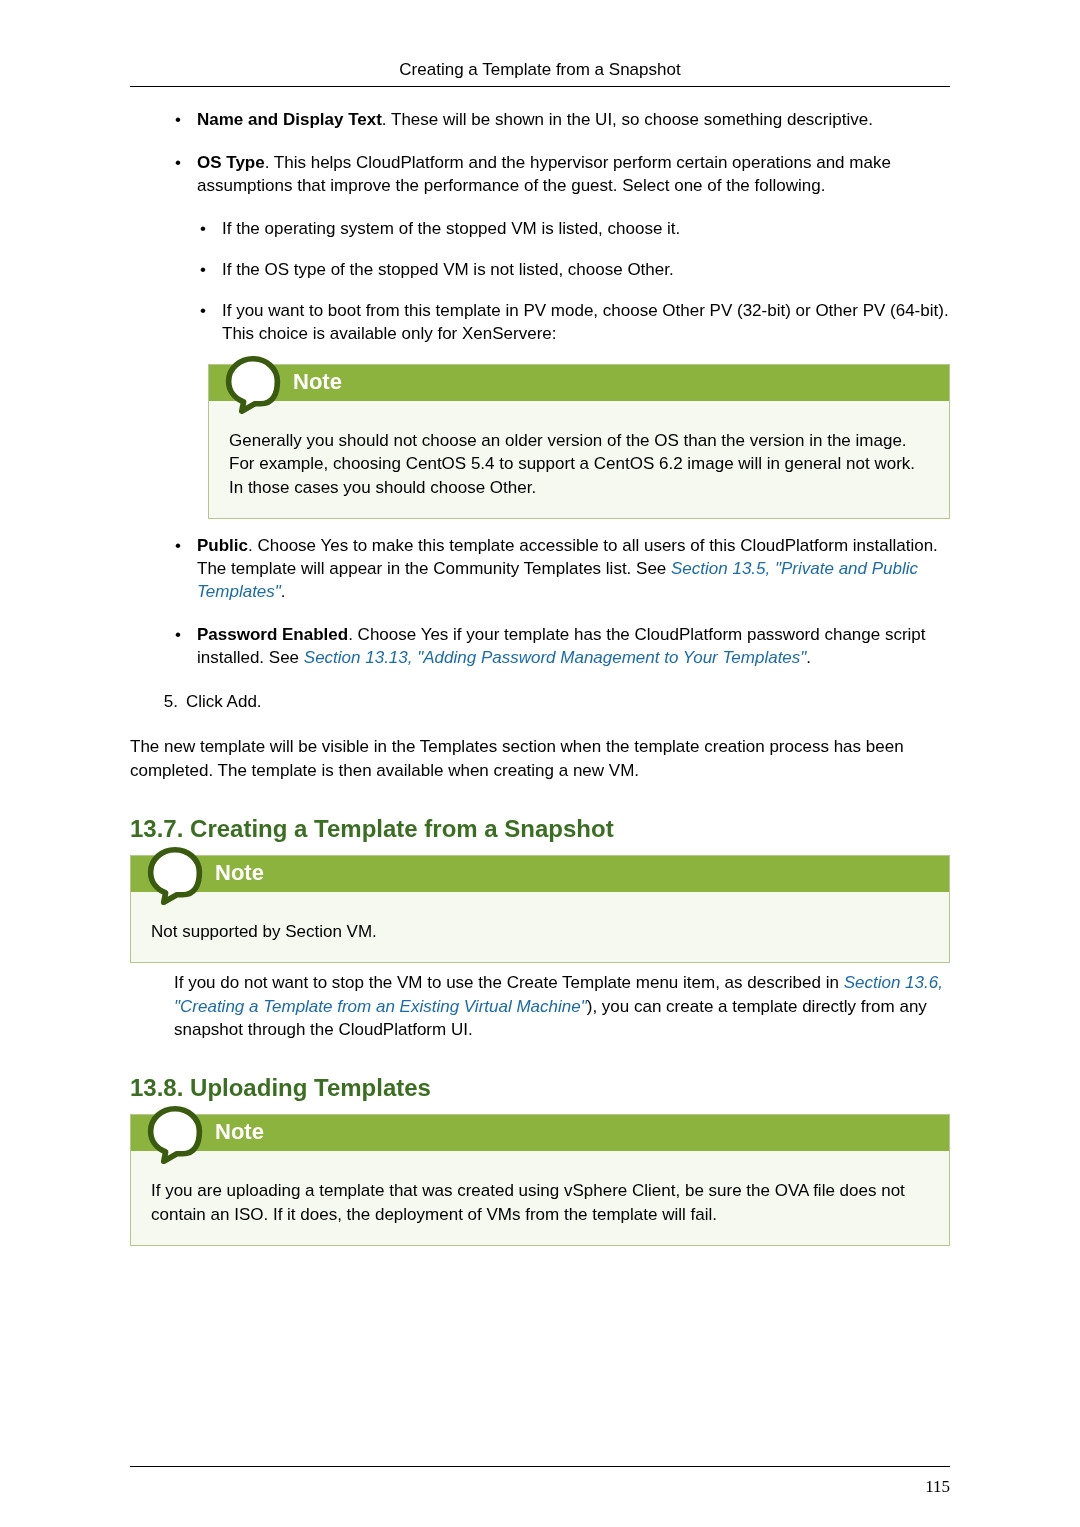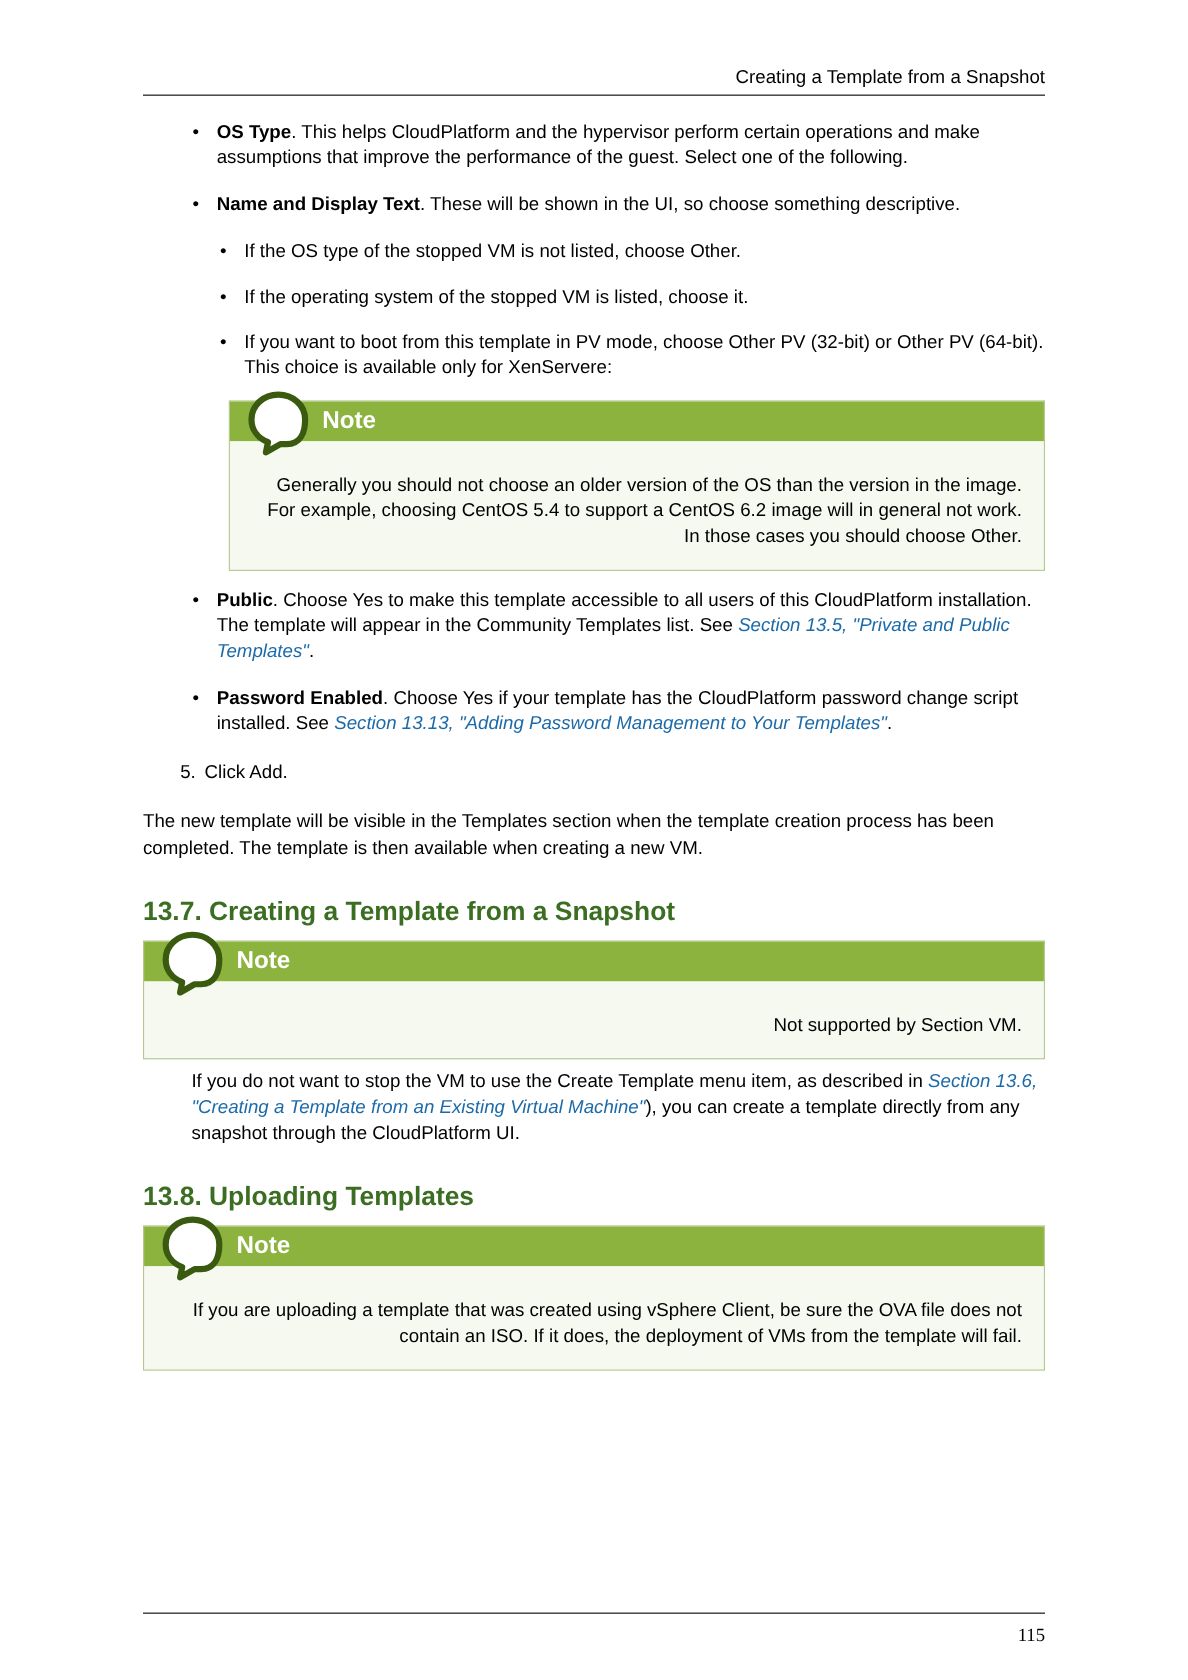--- a/index.html
+++ b/index.html
@@ -11,21 +11,21 @@
     color: #000000;
     width: 1080px;
   }
   .page {
     width: 1080px;
     min-height: 1527px;
     padding: 60px 130px 30px 130px;
     position: relative;
   }
   .header-right {
-    text-align: right;
+    text-align: center;
     font-size: 17px;
     color: #000;
     margin-bottom: 6px;
   }
   .header-rule {
     border: 0;
     border-top: 1px solid #000;
     margin: 0 0 22px 0;
   }
   .bullet-lev1 {
@@ -81,21 +81,20 @@
     font-weight: bold;
     color: #3b6e22;
     margin: 32px 0 12px 0;
   }
   .note-box {
     border: 1px solid #b4c78f;
     background: #f6f9ef;
     position: relative;
     margin-top: 8px;
     margin-bottom: 8px;
-    text-align: right;
   }
   .note-title-bar {
     background: #8db33f;
     height: 36px;
     position: relative;
   }
   .note-title-bar .note-label {
     position: absolute;
     left: 84px;
     top: 4px;
@@ -147,29 +146,29 @@
     </g>
   </defs>
 </svg>
 
 <div class="page">
 
   <div class="header-right">Creating a Template from a Snapshot</div>
   <hr class="header-rule">
 
   <div class="bullet-lev1">
+    <span class="bold">Name and Display Text</span><span>. These will be shown in the UI, so choose something descriptive.</span>
+  </div>
+
+  <div class="bullet-lev1">
     <span class="bold">OS Type</span><span>. This helps CloudPlatform and the hypervisor perform certain operations and make assumptions that improve the performance of the guest. Select one of the following.</span>
   </div>
 
-  <div class="bullet-lev1">
-    <span class="bold">Name and Display Text</span><span>. These will be shown in the UI, so choose something descriptive.</span>
-  </div>
-
+  <div class="bullet-lev2">If the operating system of the stopped VM is listed, choose it.</div>
   <div class="bullet-lev2">If the OS type of the stopped VM is not listed, choose Other.</div>
-  <div class="bullet-lev2">If the operating system of the stopped VM is listed, choose it.</div>
   <div class="bullet-lev2">If you want to boot from this template in PV mode, choose Other PV (32-bit) or Other PV (64-bit). This choice is available only for XenServere:</div>
 
   <div class="note-box note-in-sublist">
     <div class="note-title-bar">
       <span class="note-icon">
         <svg width="60" height="60" viewBox="0 0 60 64">
             <use href="#speech-bubble-icon"></use>
           </svg>
       </span>
       <span class="note-label">Note</span>

